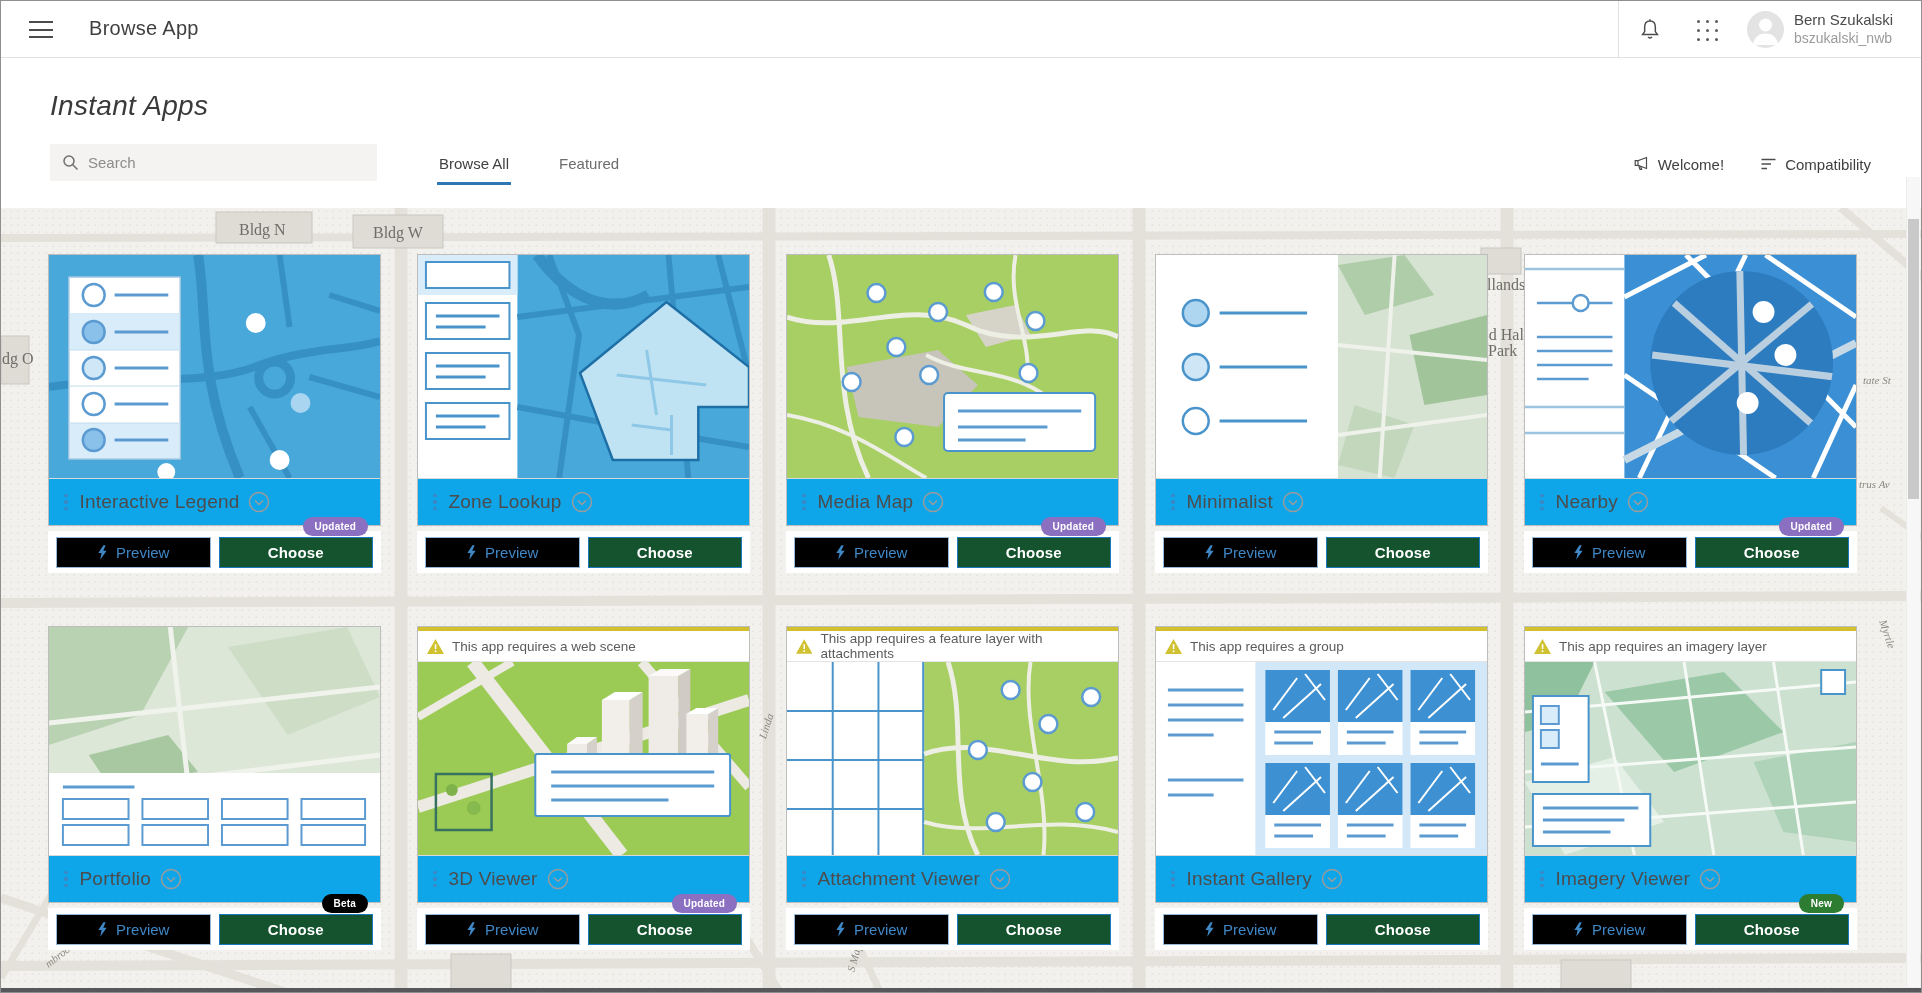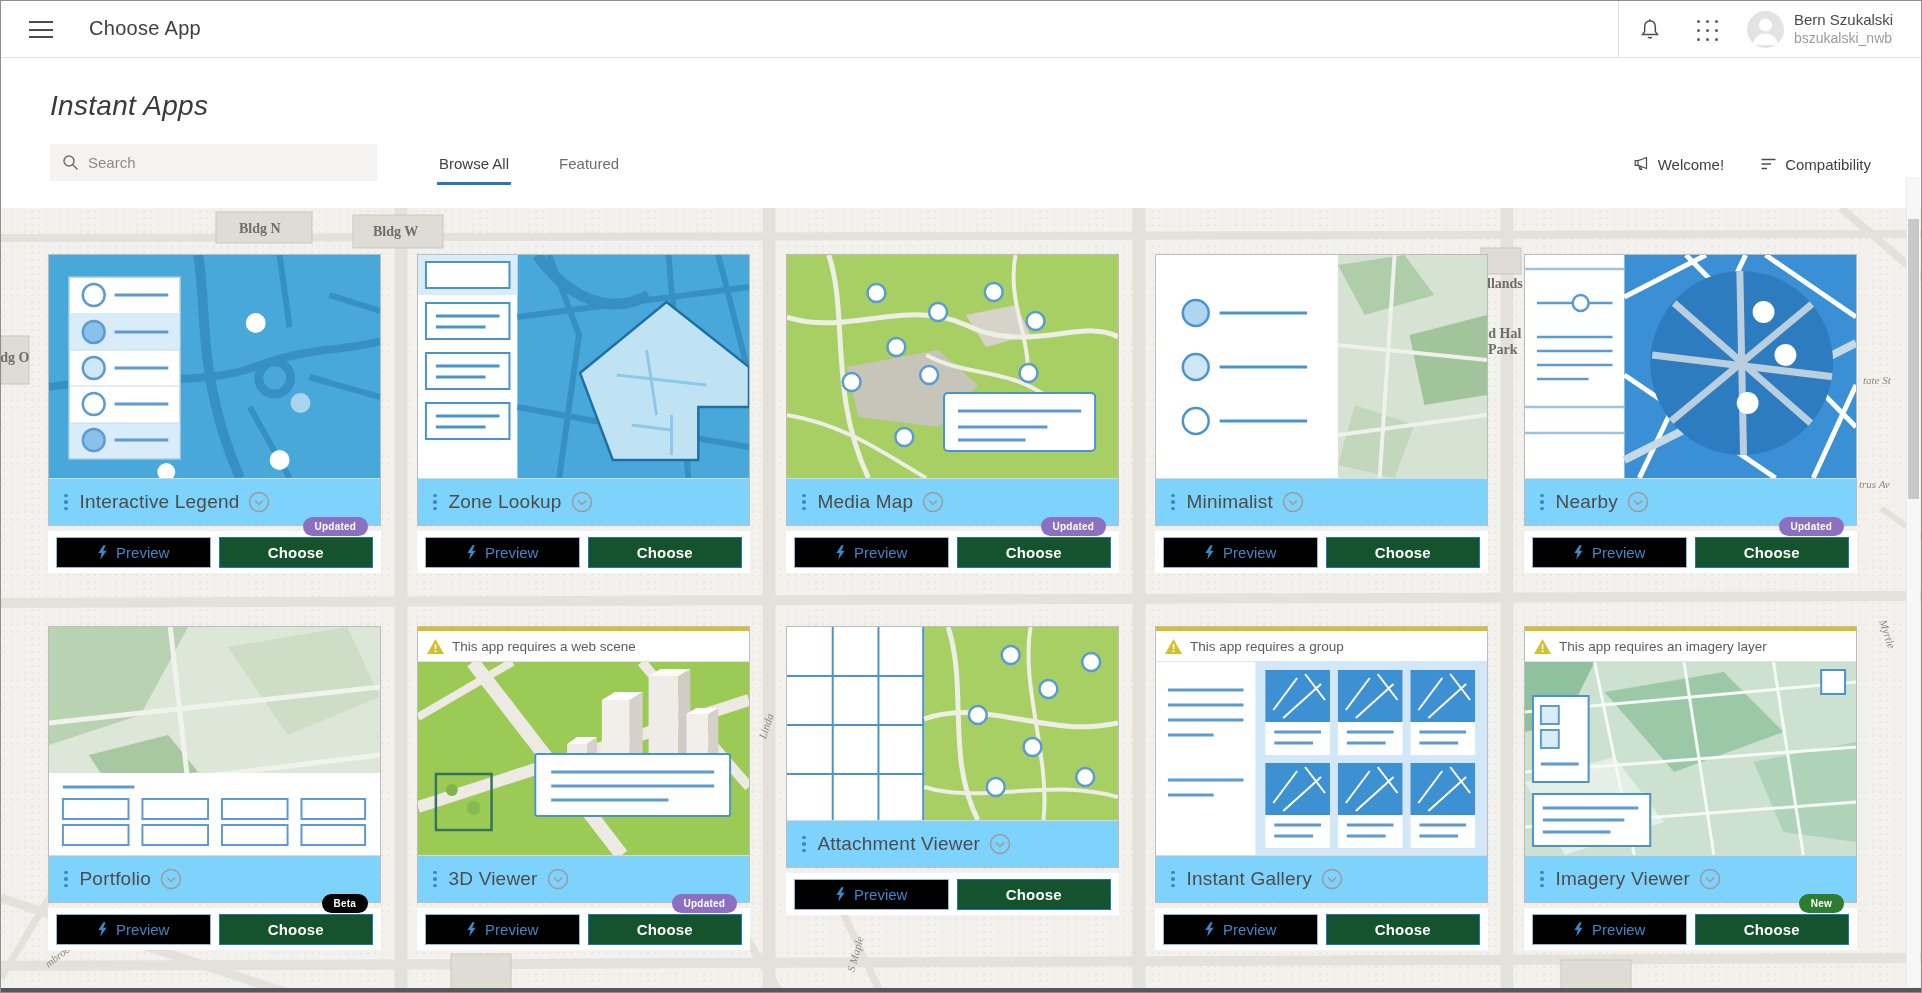--- a/index.html
+++ b/index.html
@@ -33,35 +33,35 @@
   .tabs { display:flex; gap:46px; margin-left:60px; height:44px; }
   .tab { font-size:15px; color:#6d6d6d; display:flex; align-items:center; height:41px; border-bottom:3px solid transparent; cursor:pointer; padding:0 2px; }
   .tab.active { color:#404040; border-bottom-color:#2e77b5; }
   .hdr-links { margin-left:auto; display:flex; gap:36px; align-items:center; height:40px; }
   .hdr-link { display:flex; align-items:flex-start; gap:8px; font-size:15px; color:#404040; cursor:pointer; }
 
   
   .map-area { position:absolute; top:207px; left:0; right:0; height:786px; background-color:#f2f1ed;
     background-image:radial-gradient(#e7e5df 1px, transparent 1px); background-size:7px 7px; overflow:hidden; }
   .map-bg { position:absolute; inset:0; }
-  .map-label { position:absolute; font-family:"Liberation Serif","DejaVu Serif",serif; font-weight:bold; font-size:14px; color:#6e6d67; white-space:nowrap; }
+  .map-label { position:absolute; font-family:"Liberation Serif","DejaVu Serif",serif; font-weight:normal; font-size:16px; color:#6e6d67; white-space:nowrap; }
   .map-label.street { font-weight:normal; font-style:italic; font-size:11px; color:#8b8a82; }
 
   
   .cards-row { position:absolute; left:0; display:flex; padding-left:47px; gap:36px; }
   .row1 { top:46px; }
   .row2 { top:418px; }
   .card { width:333px; }
   .card-top { background:#fff; border:1px solid #bdbdbd; }
   .warn { height:35px; background:#fff; border-top:4px solid #d2c02e; border-bottom:1px solid #e4e4e4; display:flex; align-items:center; gap:8px; padding:0 9px; }
   .warn span { font-size:13.5px; color:#5c5c5c; }
   .thumb { display:block; }
   .thumb svg { display:block; width:100%; height:100%; }
   .t225 { height:223px; } .t195 { height:193px; } .t230 { height:228px; }
-  .titlebar { height:47px; background:#7dd3fc; border-top:1px solid #d9d9d9; display:flex; align-items:center; padding:0 12px; gap:9px; }
+  .titlebar { height:47px; background:#0ea5e9; border-top:1px solid #d9d9d9; display:flex; align-items:center; padding:0 12px; gap:9px; }
   .kebab { display:flex; flex-direction:column; gap:3px; cursor:pointer; padding:3px; }
   .kebab i { width:3.5px; height:3.5px; border-radius:50%; background:#3c87c4; display:block; }
   .ctitle { font-size:19px; color:#4c4c4c; letter-spacing:.2px; white-space:nowrap; }
   .chev { cursor:pointer; display:flex; }
   .pill { margin-left:auto; border-radius:11px; padding:4px 12px; font-size:10px; font-weight:bold; color:#fff; letter-spacing:.2px;margin-top:48px; }
   .pill.purple { background:#8b6fc0; }
   .pill.black { background:#000; }
   .pill.green { background:#2c7c32; }
   .btns { margin-top:5px; background:#fff; height:42px; display:flex; align-items:center; padding:0 8px; gap:8px; }
   .btns button { flex:1; height:31px; font-size:15px; font-family:inherit; cursor:pointer; display:flex; align-items:center; justify-content:center; gap:8px; }
@@ -77,21 +77,21 @@
 <body>
 
 <div id="app">
 
   <div class="header">
     <div class="hamburger">
         <div></div>
         <div></div>
         <div></div>
       </div>
-    <div class="app-title">Choose App</div>
+    <div class="app-title">Browse App</div>
     <div class="hdr-divider"></div>
     <div class="hdr-icon bell">
       <svg viewBox="0 0 18 18" width="24" height="24" fill="none" stroke="#4c4c4c" stroke-width="1.1">
         <path d="M9 2.2 C6.3 2.2 5 4.1 5 6.8 L5 10.2 L3.4 12.4 L14.6 12.4 L13 10.2 L13 6.8 C13 4.1 11.7 2.2 9 2.2 Z"></path>
         <path d="M7.6 14.2 a1.6 1.6 0 0 0 2.8 0"></path>
         <line x1="9" y1="1" x2="9" y2="2.2"></line>
       </svg>
     </div>
     <div class="hdr-icon appgrid">
       <i></i>
@@ -643,20 +643,28 @@
             <span>Preview</span>
           </button>
           <button class="btn-choose">
               <span>Choose</span>
             </button>
         </div>
       </div>
 
       <div class="card">
         <div class="card-top">
+          <div class="warn">
+            <svg viewBox="0 0 16 14" width="17" height="15">
+              <path d="M8 0 L16 14 H0 Z" fill="#cfc12f"></path>
+              <rect x="7.3" y="4.8" width="1.5" height="4.6" fill="#ffffff"></rect>
+              <rect x="7.3" y="10.6" width="1.5" height="1.7" fill="#ffffff"></rect>
+            </svg>
+            <span>This app requires a feature layer with attachments</span>
+          </div>
           <div class="thumb t195">
             <svg viewBox="0 0 333 193" preserveAspectRatio="none">
               <rect width="333" height="193" fill="#ffffff"></rect>
               <rect x="138" width="195" height="193" fill="#a8cf63"></rect>
               <g stroke="#4a94cc" stroke-width="2">
                 <line x1="46" y1="0" x2="46" y2="193"></line>
                   <line x1="92" y1="0" x2="92" y2="193"></line>
                   <line x1="137" y1="0" x2="137" y2="193"></line>
                 <line x1="0" y1="49" x2="138" y2="49"></line>
                   <line x1="0" y1="98" x2="138" y2="98"></line>

